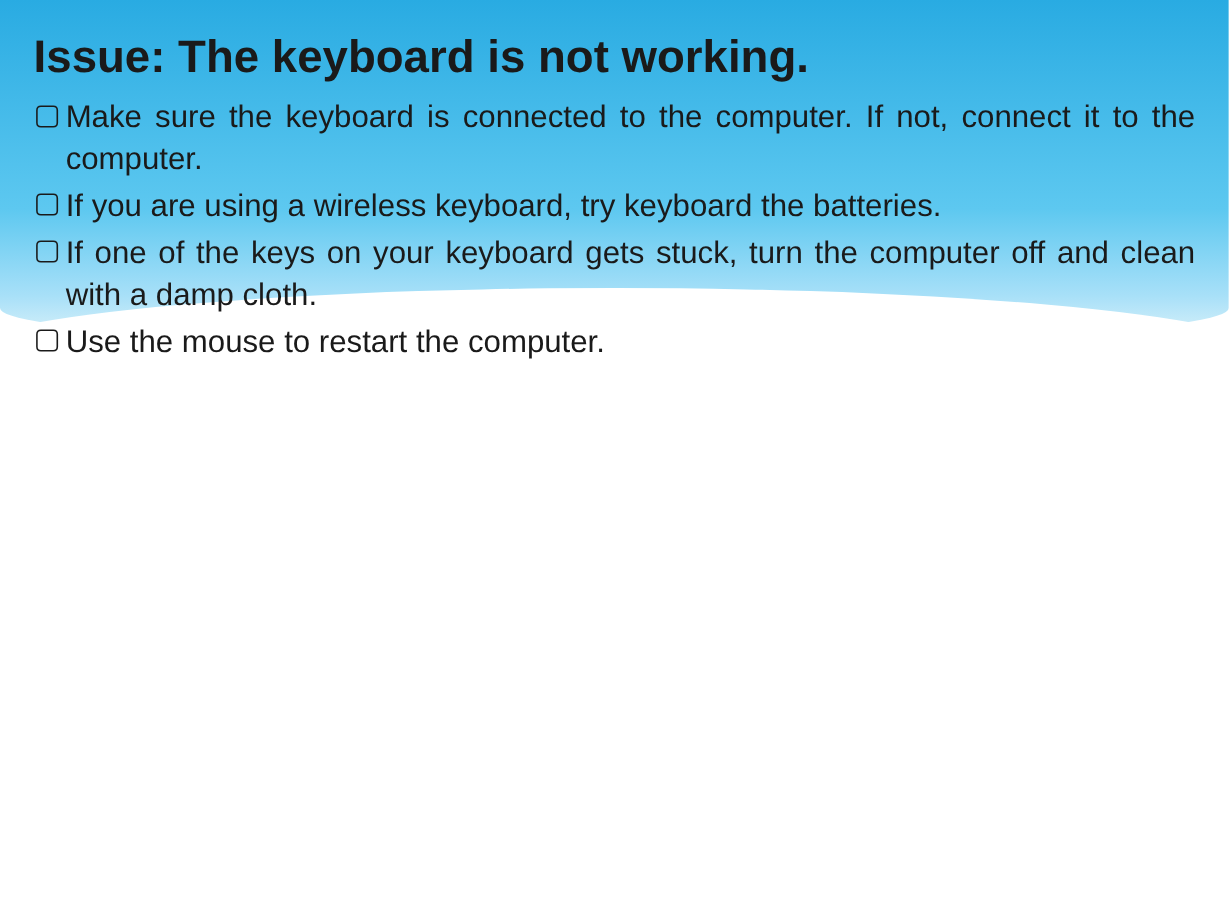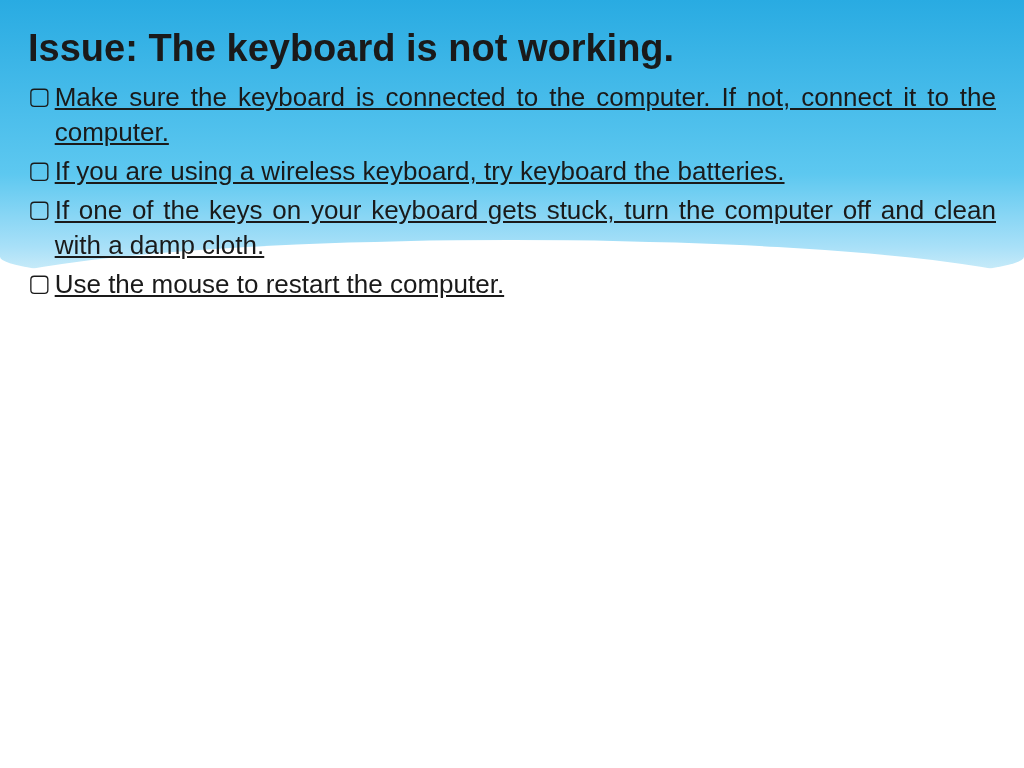--- a/index.html
+++ b/index.html
@@ -80,21 +80,20 @@
     }
 
     .bullet-list li .bullet-char {
       margin-right: 4px;
       flex-shrink: 0;
       font-size: 24px;
     }
 
     .bullet-list li .bullet-text {
       flex: 1;
-      text-decoration: underline;
     }
   </style>
 </head>
 <body>
 
 <div class="slide-container">
   <div class="blue-header">
     <div class="wave-shape"></div>
   </div>
   <div class="content">

